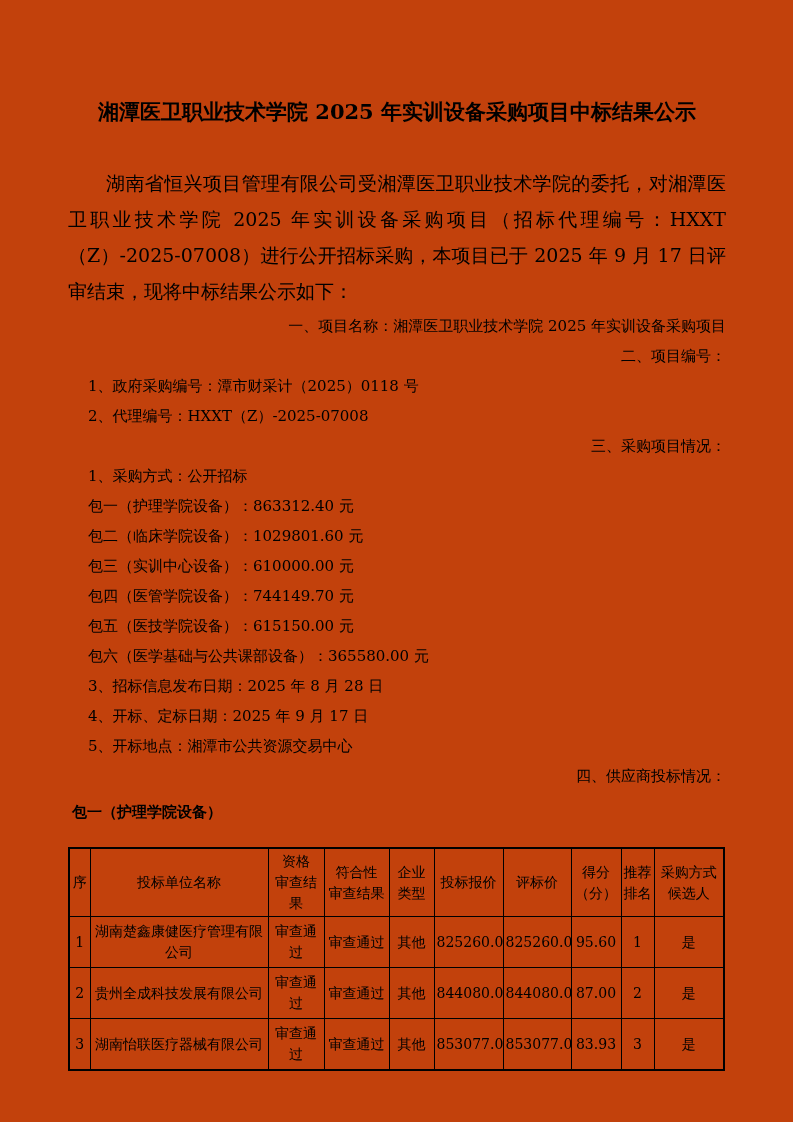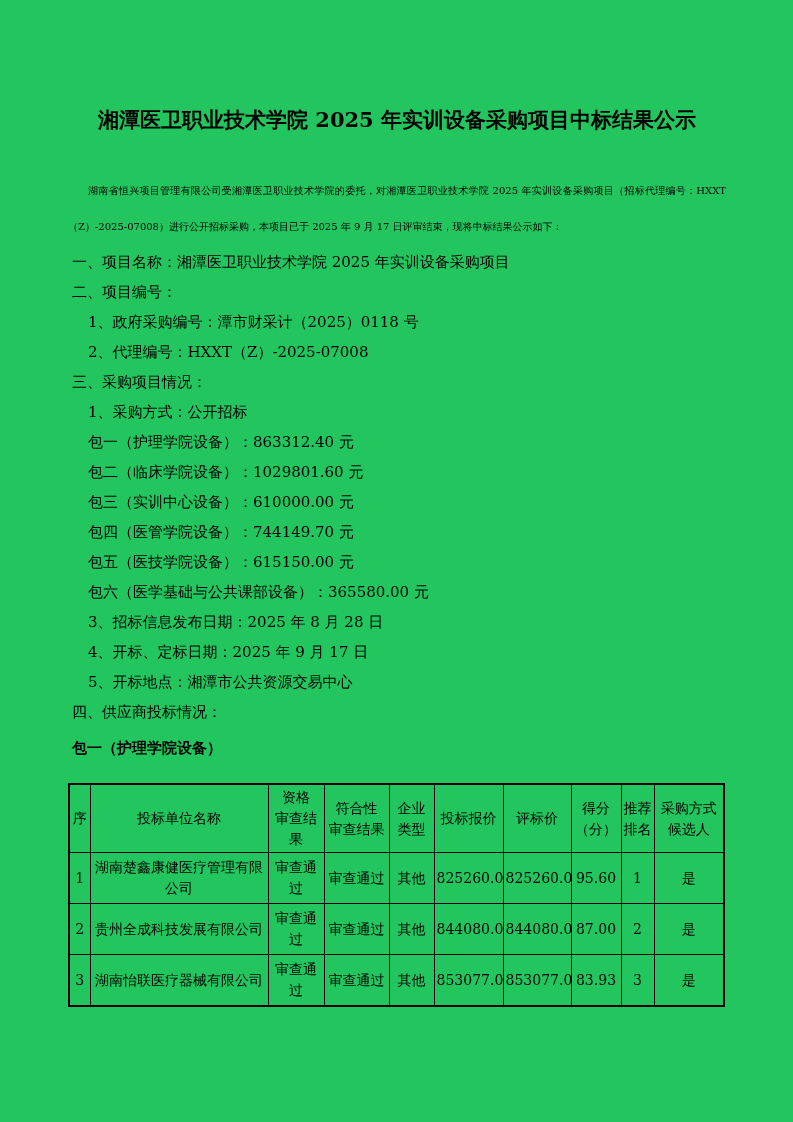--- a/index.html
+++ b/index.html
@@ -1,49 +1,49 @@
 <!DOCTYPE html>
 <html><head>
 <meta charset="utf-8">
 <style>
   html, body { margin: 0; padding: 0; background: #e8e8e8; }
   .page {
     position: relative;
     width: 793px;
     height: 1122px;
     margin: 0 auto;
-    background: #22c55e;
+    background: #c2410c;
     box-sizing: border-box;
-    padding: 8px 67px 0 68px;
+    padding: 0 67px 0 68px;
     font-family: "DejaVu Serif", "Liberation Serif", serif;
     color: #000000;
     overflow: hidden;
   }
   .doc-title {
     margin: 98px 0 0 0;
     font-size: 21px;
     line-height: 27px;
     font-weight: bold;
     text-align: center;
   }
   .intro {
     margin: 40px 0 0 0;
-    font-size: 10px;
+    font-size: 19px;
     line-height: 36px;
     text-indent: 2em;
     text-align: justify;
   }
   .lines { margin-top: 2px; }
   .line {
     margin: 0;
     font-size: 15px;
     line-height: 30px;
     white-space: nowrap;
   }
-  .lvl0 { padding-left: 4px; }
+  .lvl0 { padding-left: 4px; text-align: right; }
   .lvl1 { padding-left: 20px; }
   .package-heading {
     margin: 8px 0 0 0;
     padding-left: 4px;
     font-size: 15px;
     line-height: 26px;
     font-weight: bold;
   }
   table.bidders {
     margin-top: 22px;

